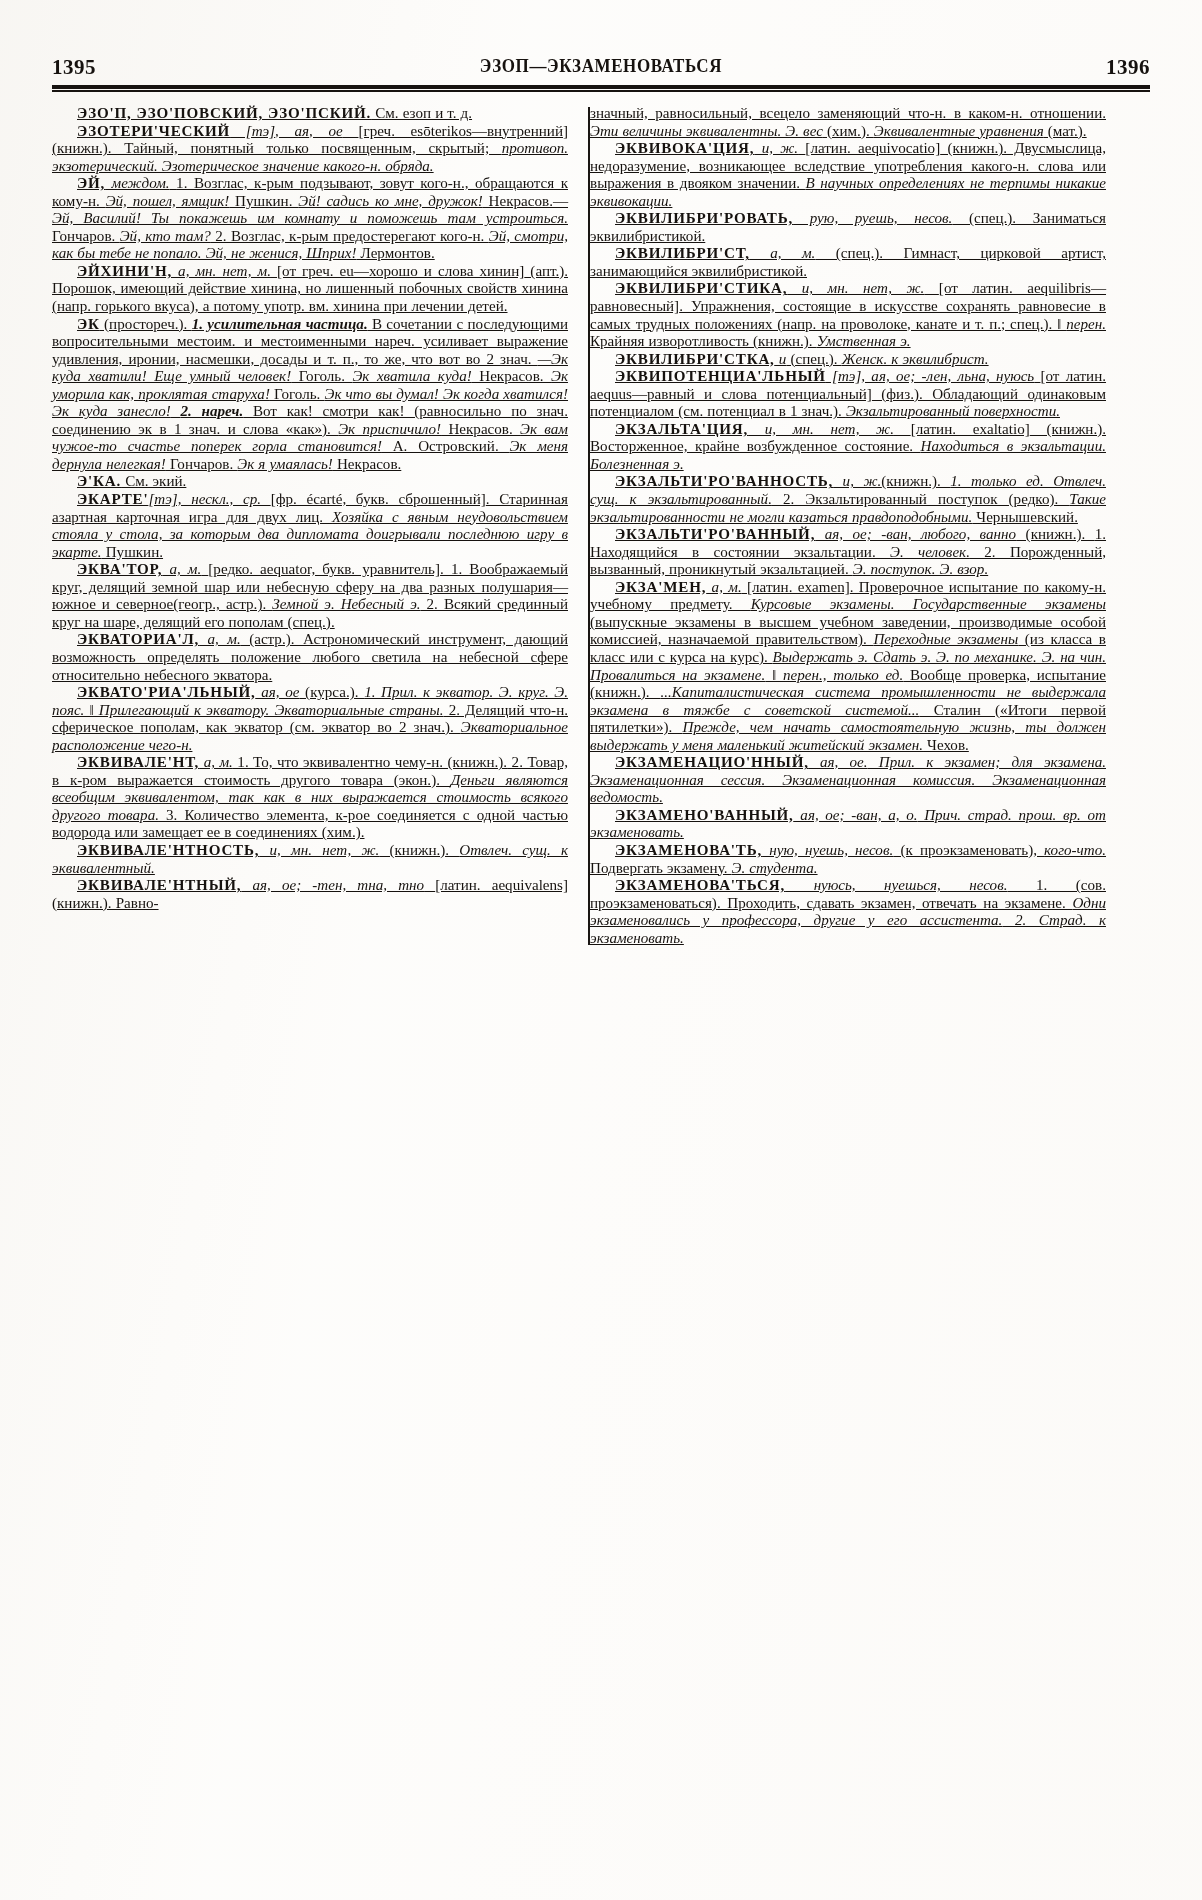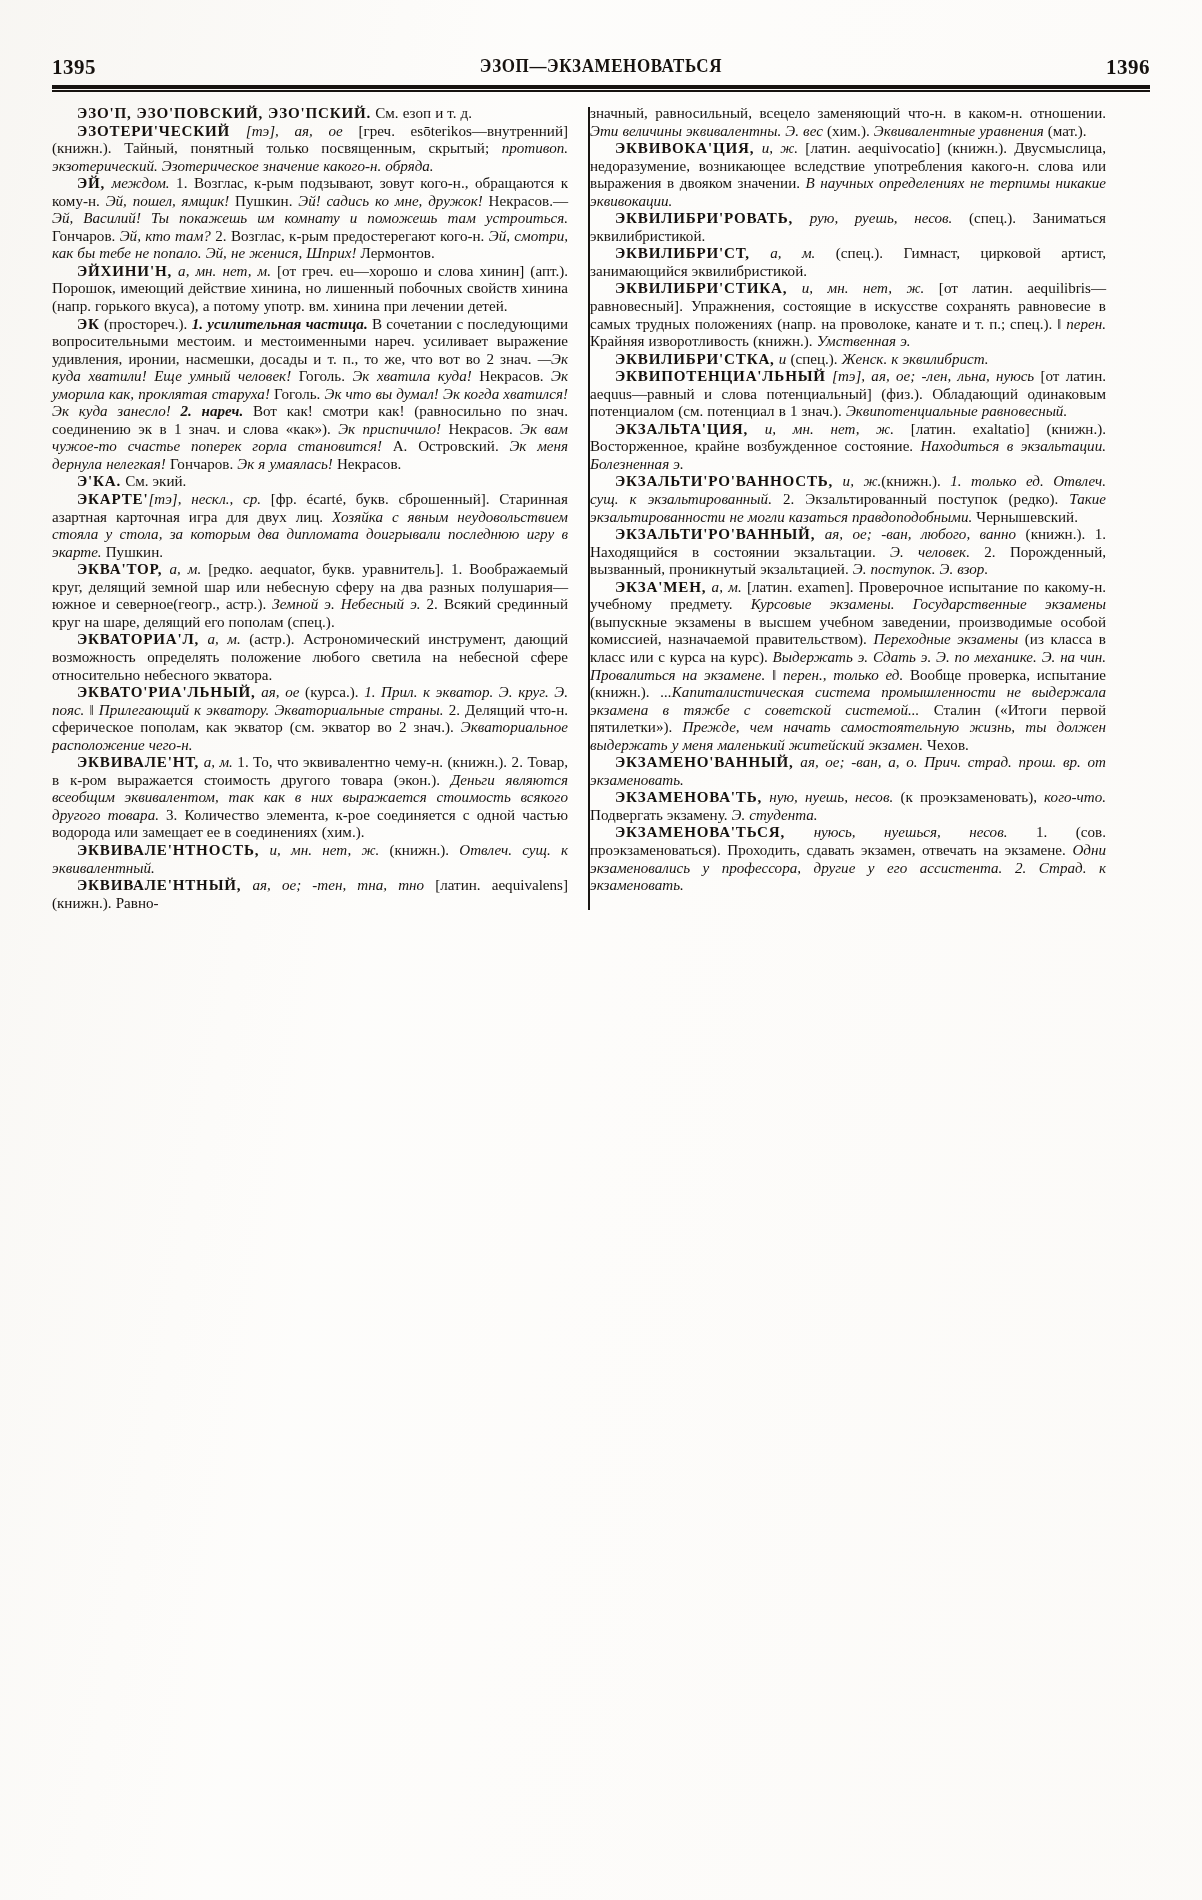--- a/index.html
+++ b/index.html
@@ -67,20 +67,21 @@
     display: flex;
     position: relative;
   }
   .col {
     width: 516px;
     font-size: 15.1px;
     line-height: 17.55px;
     text-align: justify;
     text-justify: inter-word;
     hyphens: none;
+    text-decoration: underline;
   }
   .col-left { padding-right: 20px; }
   .col-right { }
   .col-divider {
     width: 2px;
     background: #1a1613;
     margin-top: 2px;
     margin-bottom: 2px;
     flex: 0 0 2px;
   }
@@ -199,39 +200,42 @@
 
         <p class="entry">
           <span class="hw">ЭКВИЛИБРИ'СТИКА,</span><span class="it"> и, мн. нет, ж.</span><span> <span>[от латин. aequilibris—равновесный]</span></span><span>. Упражнения, состоящие в искусстве сохранять равновесие в самых трудных положениях (напр. на проволоке, канате и т. п.; спец.). ‖ </span><span class="it">перен.</span><span> Крайняя изворотливость (книжн.). </span><span class="it">Умственная э.</span>
         </p>
 
         <p class="entry">
           <span class="hw">ЭКВИЛИБРИ'СТКА,</span><span class="it"> и</span><span> (спец.). </span><span class="it">Женск. к эквилибрист.</span>
         </p>
 
         <p class="entry">
-          <span class="hw">ЭКВИПОТЕНЦИА'ЛЬНЫЙ</span><span class="it"> [тэ], ая, ое; -лен, льна, нуюсь</span><span> <span>[от латин. aequus—равный и слова потенциальный]</span></span><span> (физ.). Обладающий одинаковым потенциалом (см. потенциал в 1 знач.). </span><span class="it">Эквипотенциальные равновесный.</span>
+          <span class="hw">ЭКВИПОТЕНЦИА'ЛЬНЫЙ</span><span class="it"> [тэ], ая, ое; -лен, льна, нуюсь</span><span> <span>[от латин. aequus—равный и слова потенциальный]</span></span><span> (физ.). Обладающий одинаковым потенциалом (см. потенциал в 1 знач.). </span><span class="it">Экзальтированный поверхности.</span>
         </p>
 
         <p class="entry">
           <span class="hw">ЭКЗАЛЬТА'ЦИЯ,</span><span class="it"> и, мн. нет, ж.</span><span> <span>[латин. exaltatio]</span></span><span> (книжн.). Восторженное, крайне возбужденное состояние. </span><span class="it">Находиться в экзальтации. Болезненная э.</span>
         </p>
 
         <p class="entry">
           <span class="hw">ЭКЗАЛЬТИ'РО'ВАННОСТЬ,</span><span class="it"> и, ж.</span><span>(книжн.). </span><span class="it">1. только ед. Отвлеч. сущ. к экзальтированный.</span><span> 2. Экзальтированный поступок (редко). </span><span class="it">Такие экзальтированности не могли казаться правдоподобными.</span><span> Чернышевский.</span>
         </p>
 
         <p class="entry">
           <span class="hw">ЭКЗАЛЬТИ'РО'ВАННЫЙ,</span><span class="it"> ая, ое; -ван, любого, ванно</span><span> (книжн.). </span><span>1. Находящийся в состоянии экзальтации. </span><span class="it">Э. человек.</span><span> 2. Порожденный, вызванный, проникнутый экзальтацией. </span><span class="it">Э. поступок. Э. взор.</span>
         </p>
 
         <p class="entry">
           <span class="hw">ЭКЗА'МЕН,</span><span class="it"> а, м.</span><span> <span>[латин. examen]</span></span><span>. Проверочное испытание по какому-н. учебному предмету. </span><span class="it">Курсовые экзамены. Государственные экзамены</span><span> (выпускные экзамены в высшем учебном заведении, производимые особой комиссией, назначаемой правительством). </span><span class="it">Переходные экзамены</span><span> (из класса в класс или с курса на курс). </span><span class="it">Выдержать э. Сдать э. Э. по механике. Э. на чин. Провалиться на экзамене.</span><span class="it"> ‖ перен., только ед.</span><span> Вообще проверка, испытание (книжн.). </span><span class="it">...Капиталистическая система промышленности не выдержала экзамена в тяжбе с советской системой...</span><span> Сталин («Итоги первой пятилетки»). </span><span class="it">Прежде, чем начать самостоятельную жизнь, ты должен выдержать у меня маленький житейский экзамен.</span><span> Чехов.</span>
         </p>
 
+        <p class="entry">
+          <span class="hw">ЭКЗАМЕНАЦИО'ННЫЙ,</span><span class="it"> ая, ое.</span><span class="it"> Прил. к экзамен; для экзамена.</span><span class="it"> Экзаменационная сессия. Экзаменационная комиссия. Экзаменационная ведомость.</span>
+        </p>
 
         <p class="entry">
           <span class="hw">ЭКЗАМЕНО'ВАННЫЙ,</span><span class="it"> ая, ое; -ван, а, о.</span><span class="it"> Прич. страд. прош. вр. от экзаменовать.</span>
         </p>
 
         <p class="entry">
           <span class="hw">ЭКЗАМЕНОВА'ТЬ,</span><span class="it"> ную, нуешь, несов.</span><span> (к проэкзаменовать), </span><span class="it">кого-что.</span><span> Подвергать экзамену. </span><span class="it">Э. студента.</span>
         </p>
 
         <p class="entry">

